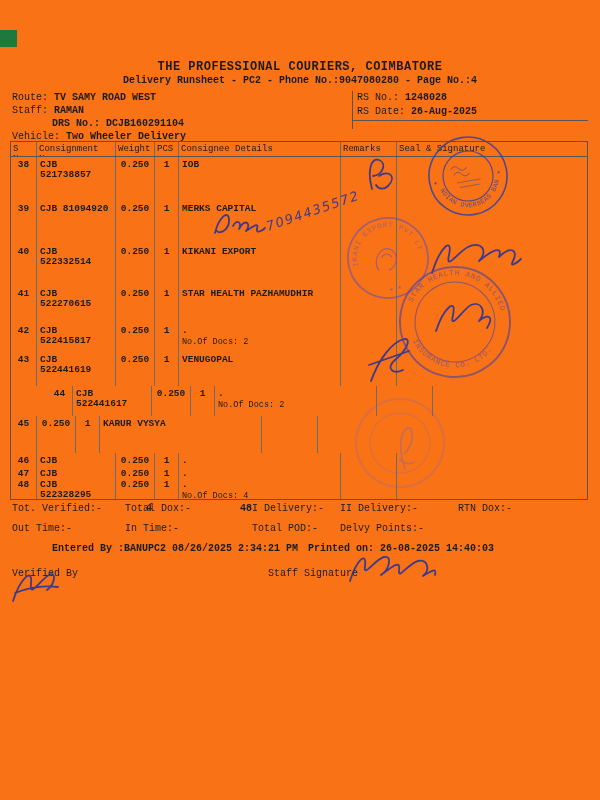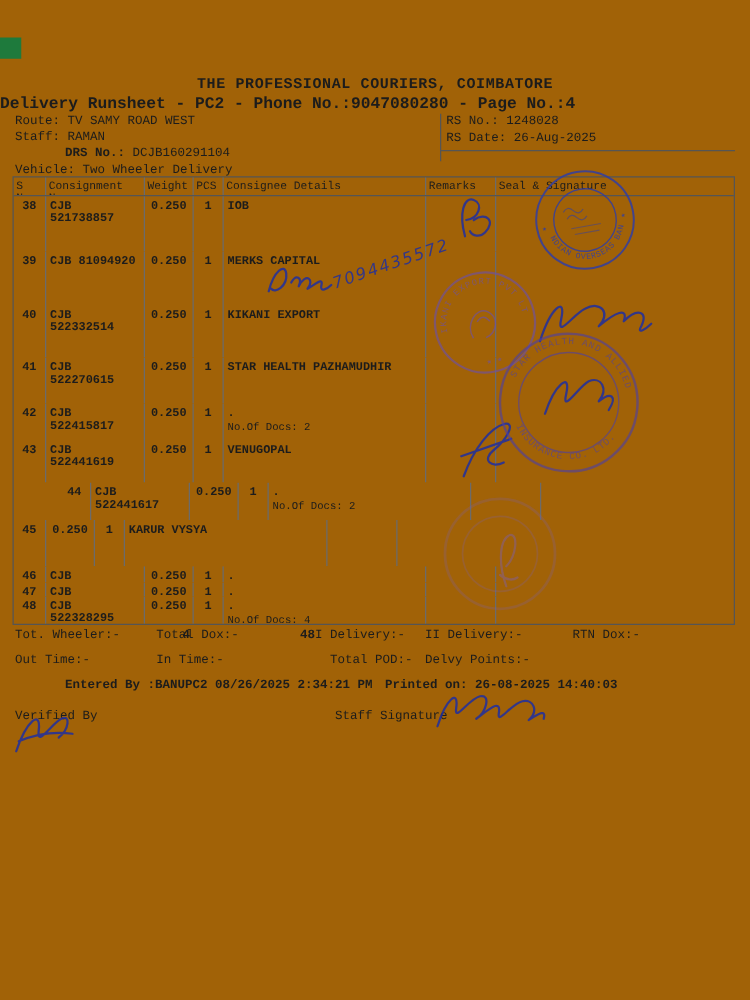--- a/index.html
+++ b/index.html
@@ -1,24 +1,24 @@
 <!DOCTYPE html>
 <html><head>
 <meta charset="utf-8">
 <style>
   html,body{margin:0;padding:0;background:#e9e9e9;}
-  .page{position:relative;width:600px;height:800px;background:#a16207;overflow:hidden;
+  .page{position:relative;width:600px;height:800px;background:#f97316;overflow:hidden;
         font-family:"Liberation Mono","DejaVu Sans Mono",monospace;color:#1c1c1c;}
   .abs{position:absolute;}
   .b{font-weight:700;margin-left:40px;}
   .scanmark{left:0;top:30px;width:17px;height:17px;background:#1e7a3c;}
   .title{top:60px;left:0;width:600px;text-align:center;font-size:12px;font-weight:700;letter-spacing:.5px;}
-  .subtitle{top:75px;left:0;width:600px;text-align:left;font-size:13px;font-weight:700;}
+  .subtitle{top:75px;left:0;width:600px;text-align:center;font-size:10px;font-weight:700;}
   .ml{font-size:10px;line-height:1.1;white-space:nowrap;}
-  .val{margin-left:6px;font-weight:400;}
+  .val{margin-left:6px;font-weight:700;}
   .vline{width:1px;background:#555;}
   .hline{height:1px;background:#555;}
   .tbl{left:10px;top:141px;width:578px;border:1px solid #555;box-sizing:border-box;}
   .thead{display:flex;border-bottom:1px solid #555;font-size:9px;height:14px;}
   .thead .c{padding:2px 2px 0;}
   .trow{display:flex;font-size:9.5px;font-weight:700;line-height:1.05;overflow:hidden;}
   .c{box-sizing:border-box;border-right:1px solid #6b6b6b;padding:3px 3px 0;overflow:hidden;}
   .c:last-child{border-right:none;}
   .c0{width:26px}.c1{width:79px}.c2{width:39px}.c3{width:24px}.c4{width:162px}.c5{width:56px}.c6{flex:1}
   .ctr{text-align:center;}
@@ -195,31 +195,31 @@
           <div class="c c4">
             <div>.</div>
             <div class="docsnote">No.Of Docs: 4</div>
           </div>
           <div class="c c5"></div>
           <div class="c c6"></div>
         </div>
       </div>
   </div>
 
-  <span class="abs fs10" style="top:503px;left:12px;">Tot. Wheeler:-</span>
+  <span class="abs fs10" style="top:503px;left:12px;">Tot. Verified:-</span>
   <span class="abs fs10 b" style="top:503px;left:106px;">4</span>
   <span class="abs fs10" style="top:503px;left:125px;">Total Dox:-</span>
   <span class="abs fs10 b" style="top:503px;left:200px;">48</span>
   <span class="abs fs10" style="top:503px;left:252px;">I Delivery:-</span>
   <span class="abs fs10" style="top:503px;left:340px;">II Delivery:-</span>
   <span class="abs fs10" style="top:503px;left:458px;">RTN Dox:-</span>
 
   <span class="abs fs10" style="top:523px;left:12px;">Out Time:-</span>
   <span class="abs fs10" style="top:523px;left:125px;">In Time:-</span>
-  <span class="abs fs10" style="top:523px;left:264px;">Total POD:-</span>
+  <span class="abs fs10" style="top:523px;left:252px;">Total POD:-</span>
   <span class="abs fs10" style="top:523px;left:340px;">Delvy Points:-</span>
 
   <span class="abs fs10 b" style="top:543px;left:12px;">Entered By :BANUPC2 08/26/2025 2:34:21 PM</span>
   <span class="abs fs10 b" style="top:543px;left:268px;">Printed on: 26-08-2025 14:40:03</span>
 
   <span class="abs fs10" style="top:568px;left:12px;">Verified By</span>
   <span class="abs fs10" style="top:568px;left:268px;">Staff Signature</span>
 
   <svg class="abs ink" width="600" height="800" viewBox="0 0 600 800">
     <defs>

